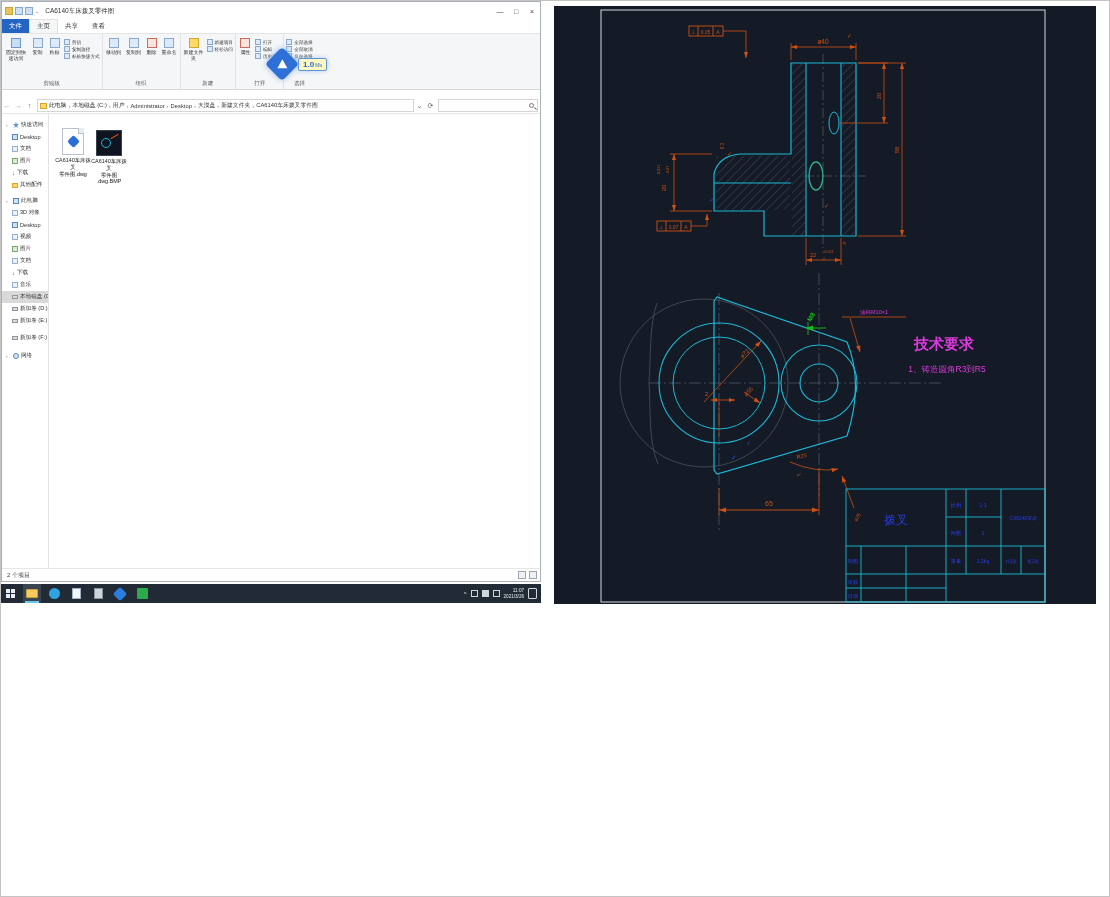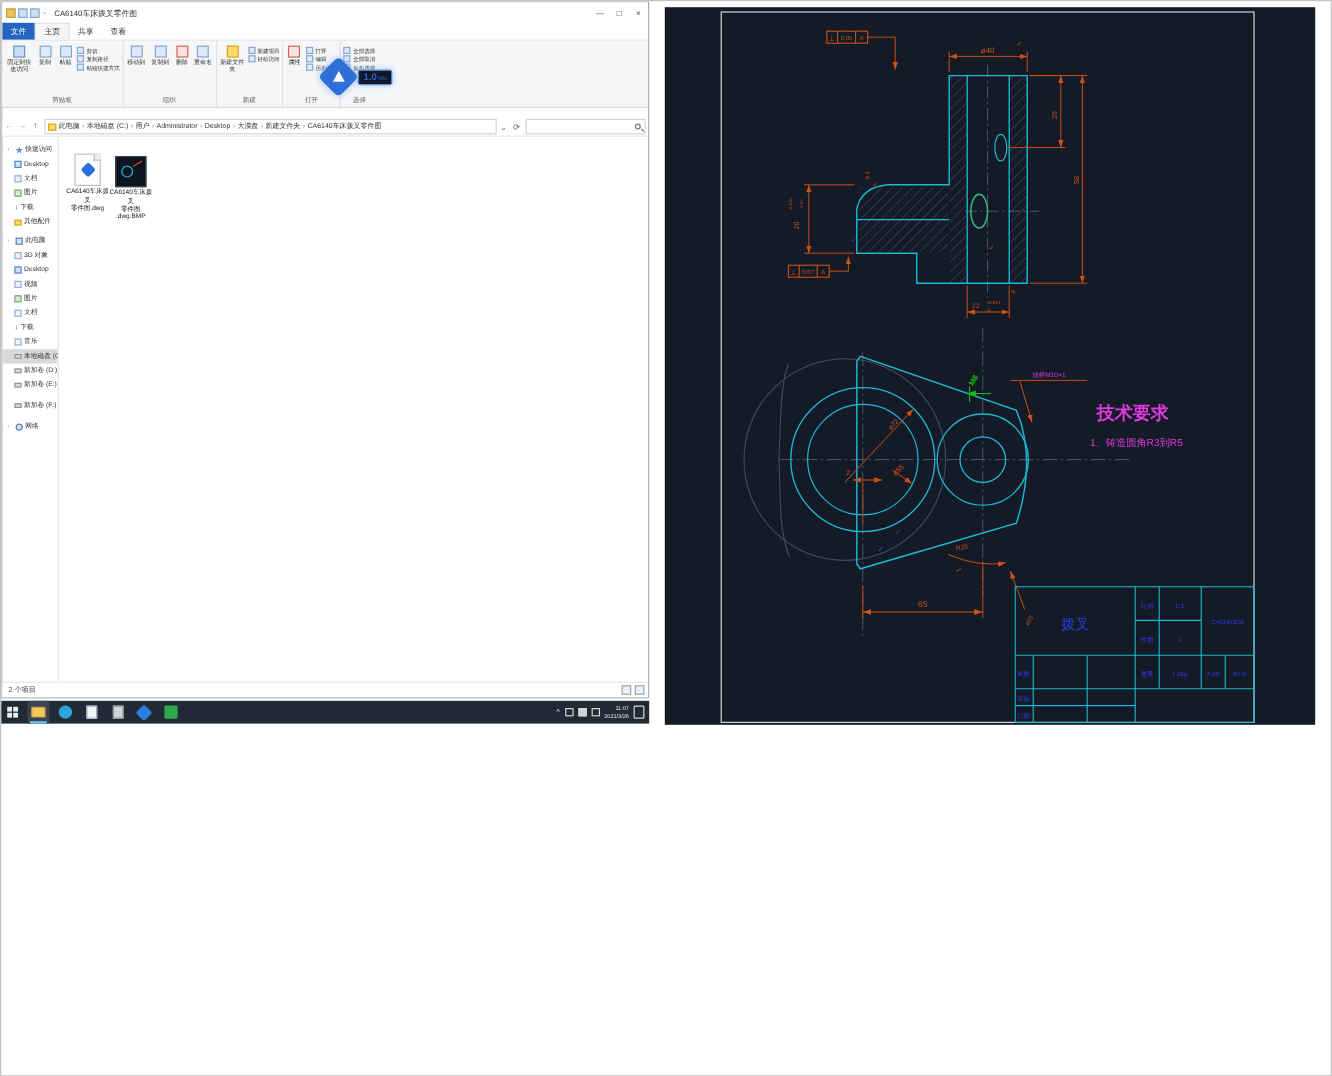--- a/index.html
+++ b/index.html
@@ -28,21 +28,21 @@
   .ic.sm{width:6px;height:6px;flex:none;}
   .ic.folder{background:#ffd965;border-color:#d8a52e;}
   .ic.red{background:#fbe3e0;border-color:#d06a5a;}
   .ic.pin{background:#c9def5;border-color:#6e96c6;}
   .stack{display:flex;flex-direction:column;gap:1px;padding-top:4px;}
   .stackitem{display:flex;align-items:center;gap:2px;}
   .stackitem .lbl{font-size:4.6px;color:#333;white-space:nowrap;}
   .badge{position:absolute;left:268px;top:50px;display:flex;align-items:center;z-index:5;}
   .diamond{width:24px;height:24px;background:#2f6fd8;transform:rotate(45deg);border-radius:4px;position:relative;box-shadow:0 0 6px rgba(120,170,240,.8);}
   .diamond:after{content:"";position:absolute;left:7px;top:7px;width:0;height:0;border-left:5px solid transparent;border-right:5px solid transparent;border-bottom:9px solid #fff;transform:rotate(-45deg);}
-  .speedbox{margin-left:4px;background:#0f172a;border:1px solid #5a95dd;border-radius:2px;padding:1px 4px;display:flex;align-items:baseline;gap:1px;box-shadow:0 0 5px rgba(150,190,245,.7);}
+  .speedbox{margin-left:4px;background:#fef9c3;border:1px solid #5a95dd;border-radius:2px;padding:1px 4px;display:flex;align-items:baseline;gap:1px;box-shadow:0 0 5px rgba(150,190,245,.7);}
   .speedval{font-size:8px;font-weight:bold;color:#2a66c8;}
   .speedunit{font-size:4.5px;color:#2a66c8;}
   .addressbar{position:absolute;left:0;top:96px;width:100%;height:16px;display:flex;align-items:center;border-bottom:1px solid #e6e6e6;background:#fff;}
   .navarrow{width:11px;text-align:center;font-size:7px;color:#9aa0a6;}
   .navarrow.up{color:#555;}
   .crumbbox{height:13px;border:1px solid #d5d5d5;display:flex;align-items:center;flex:1;margin-left:2px;padding:0 2px;overflow:hidden;}
   .crumbfolder{width:7px;height:6px;background:#ffd965;border:1px solid #d8a52e;margin-right:2px;flex:none;}
   .crumb{font-size:5.8px;color:#333;white-space:nowrap;}
   .crumbsep{font-size:6px;color:#888;margin:0 2px;}
   .addricon{width:11px;text-align:center;font-size:7px;color:#666;}

